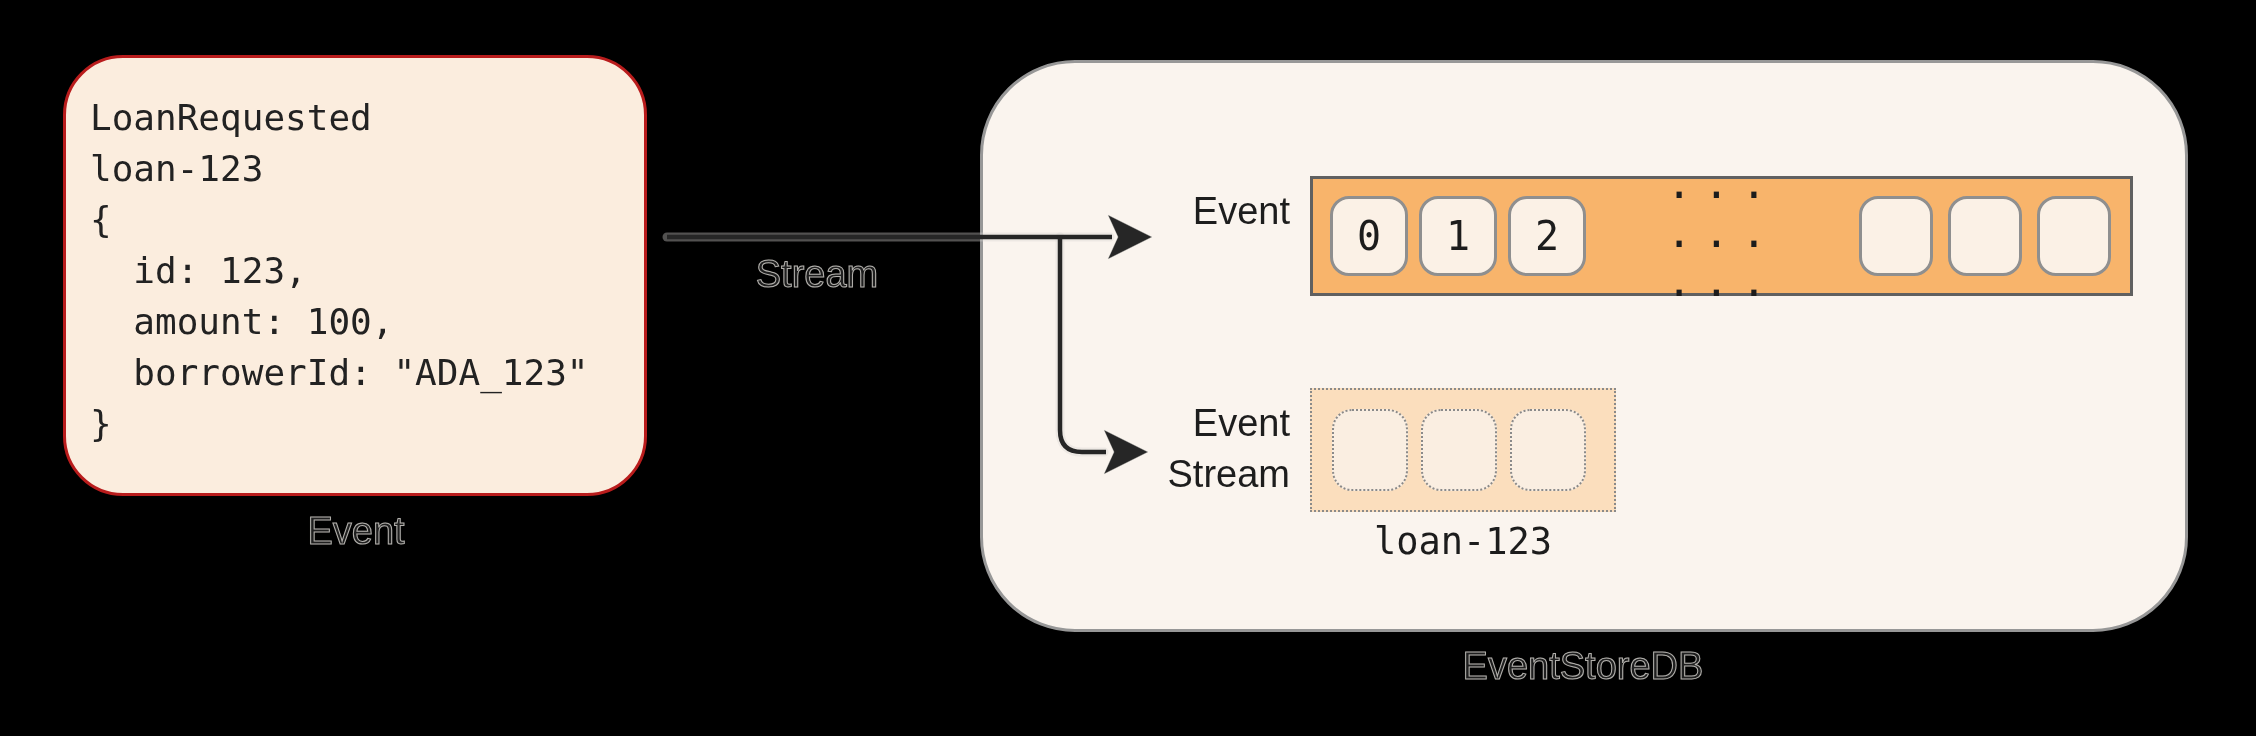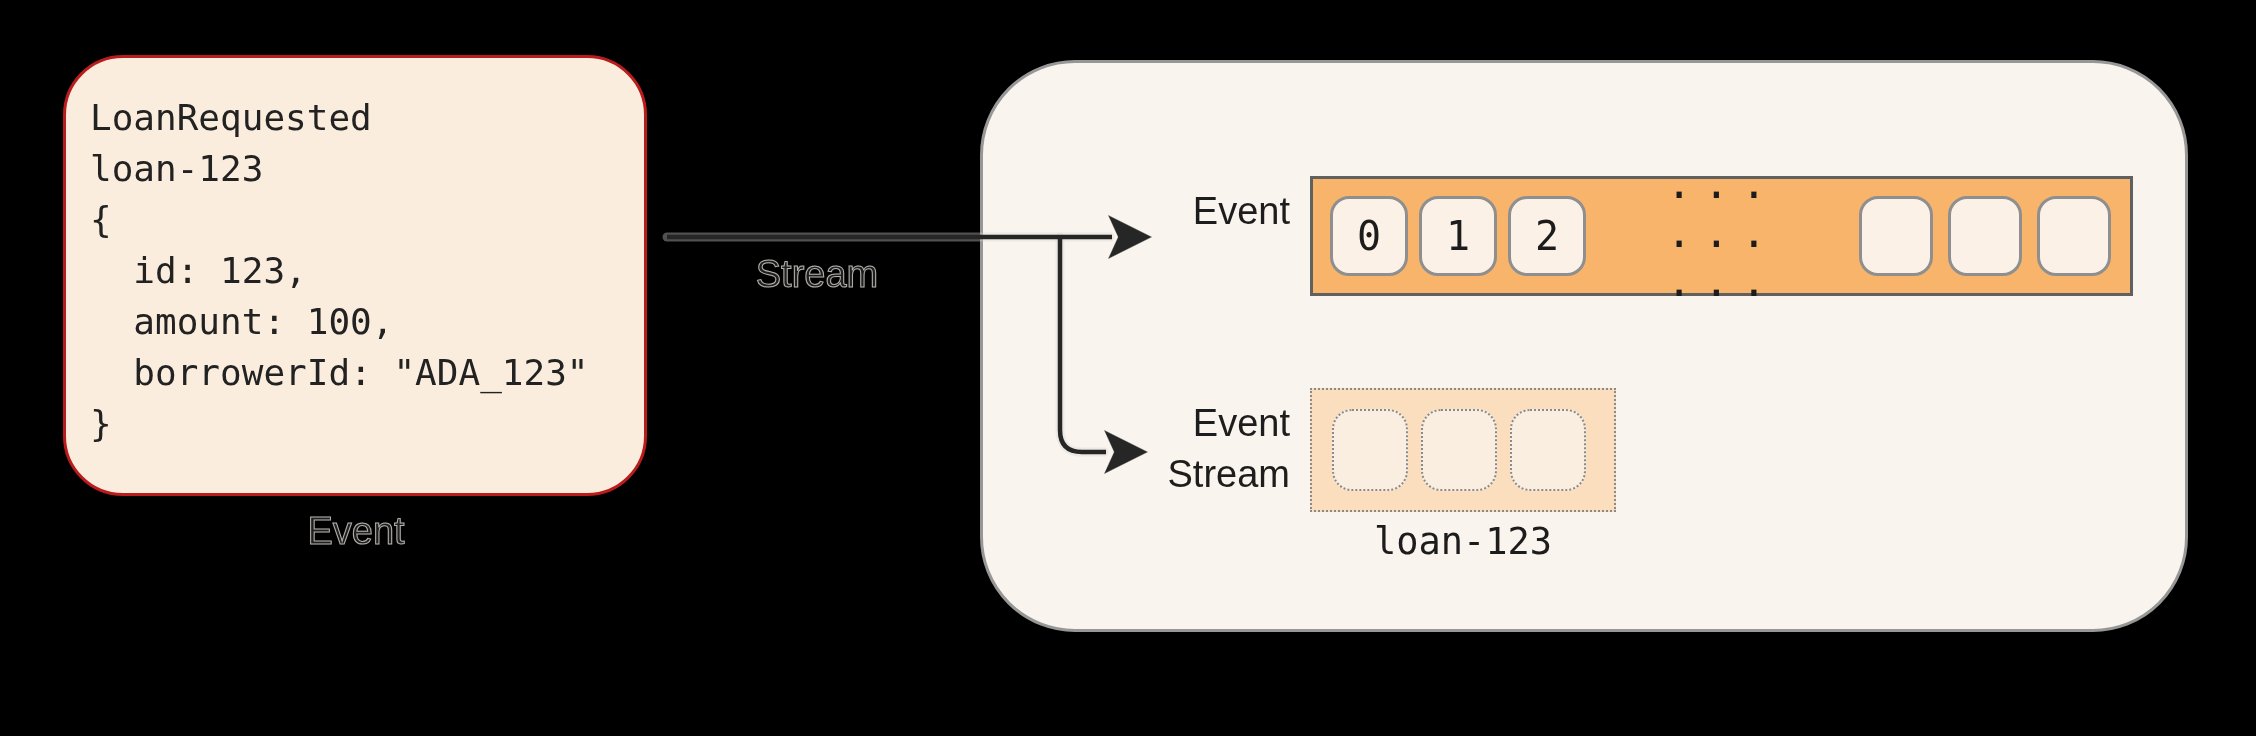--- a/index.html
+++ b/index.html
@@ -158,20 +158,21 @@
   id: 123,
   amount: 100,
   borrowerId: "ADA_123"
 }</pre>
   </div>
   <div class="label ghost event-card-label">Event</div>
 
   <div class="label ghost append-label">Stream</div>
 
   <div class="esdb-box"></div>
+  <div class="label ghost esdb-label">EventStoreDB</div>
 
   <div class="row-label log-label">
     <div>Event</div>
   </div>
   <div class="log-band">
     <div class="cell-group">
         <div class="log-cell">0</div>
         <div class="log-cell">1</div>
         <div class="log-cell">2</div>
       </div>

